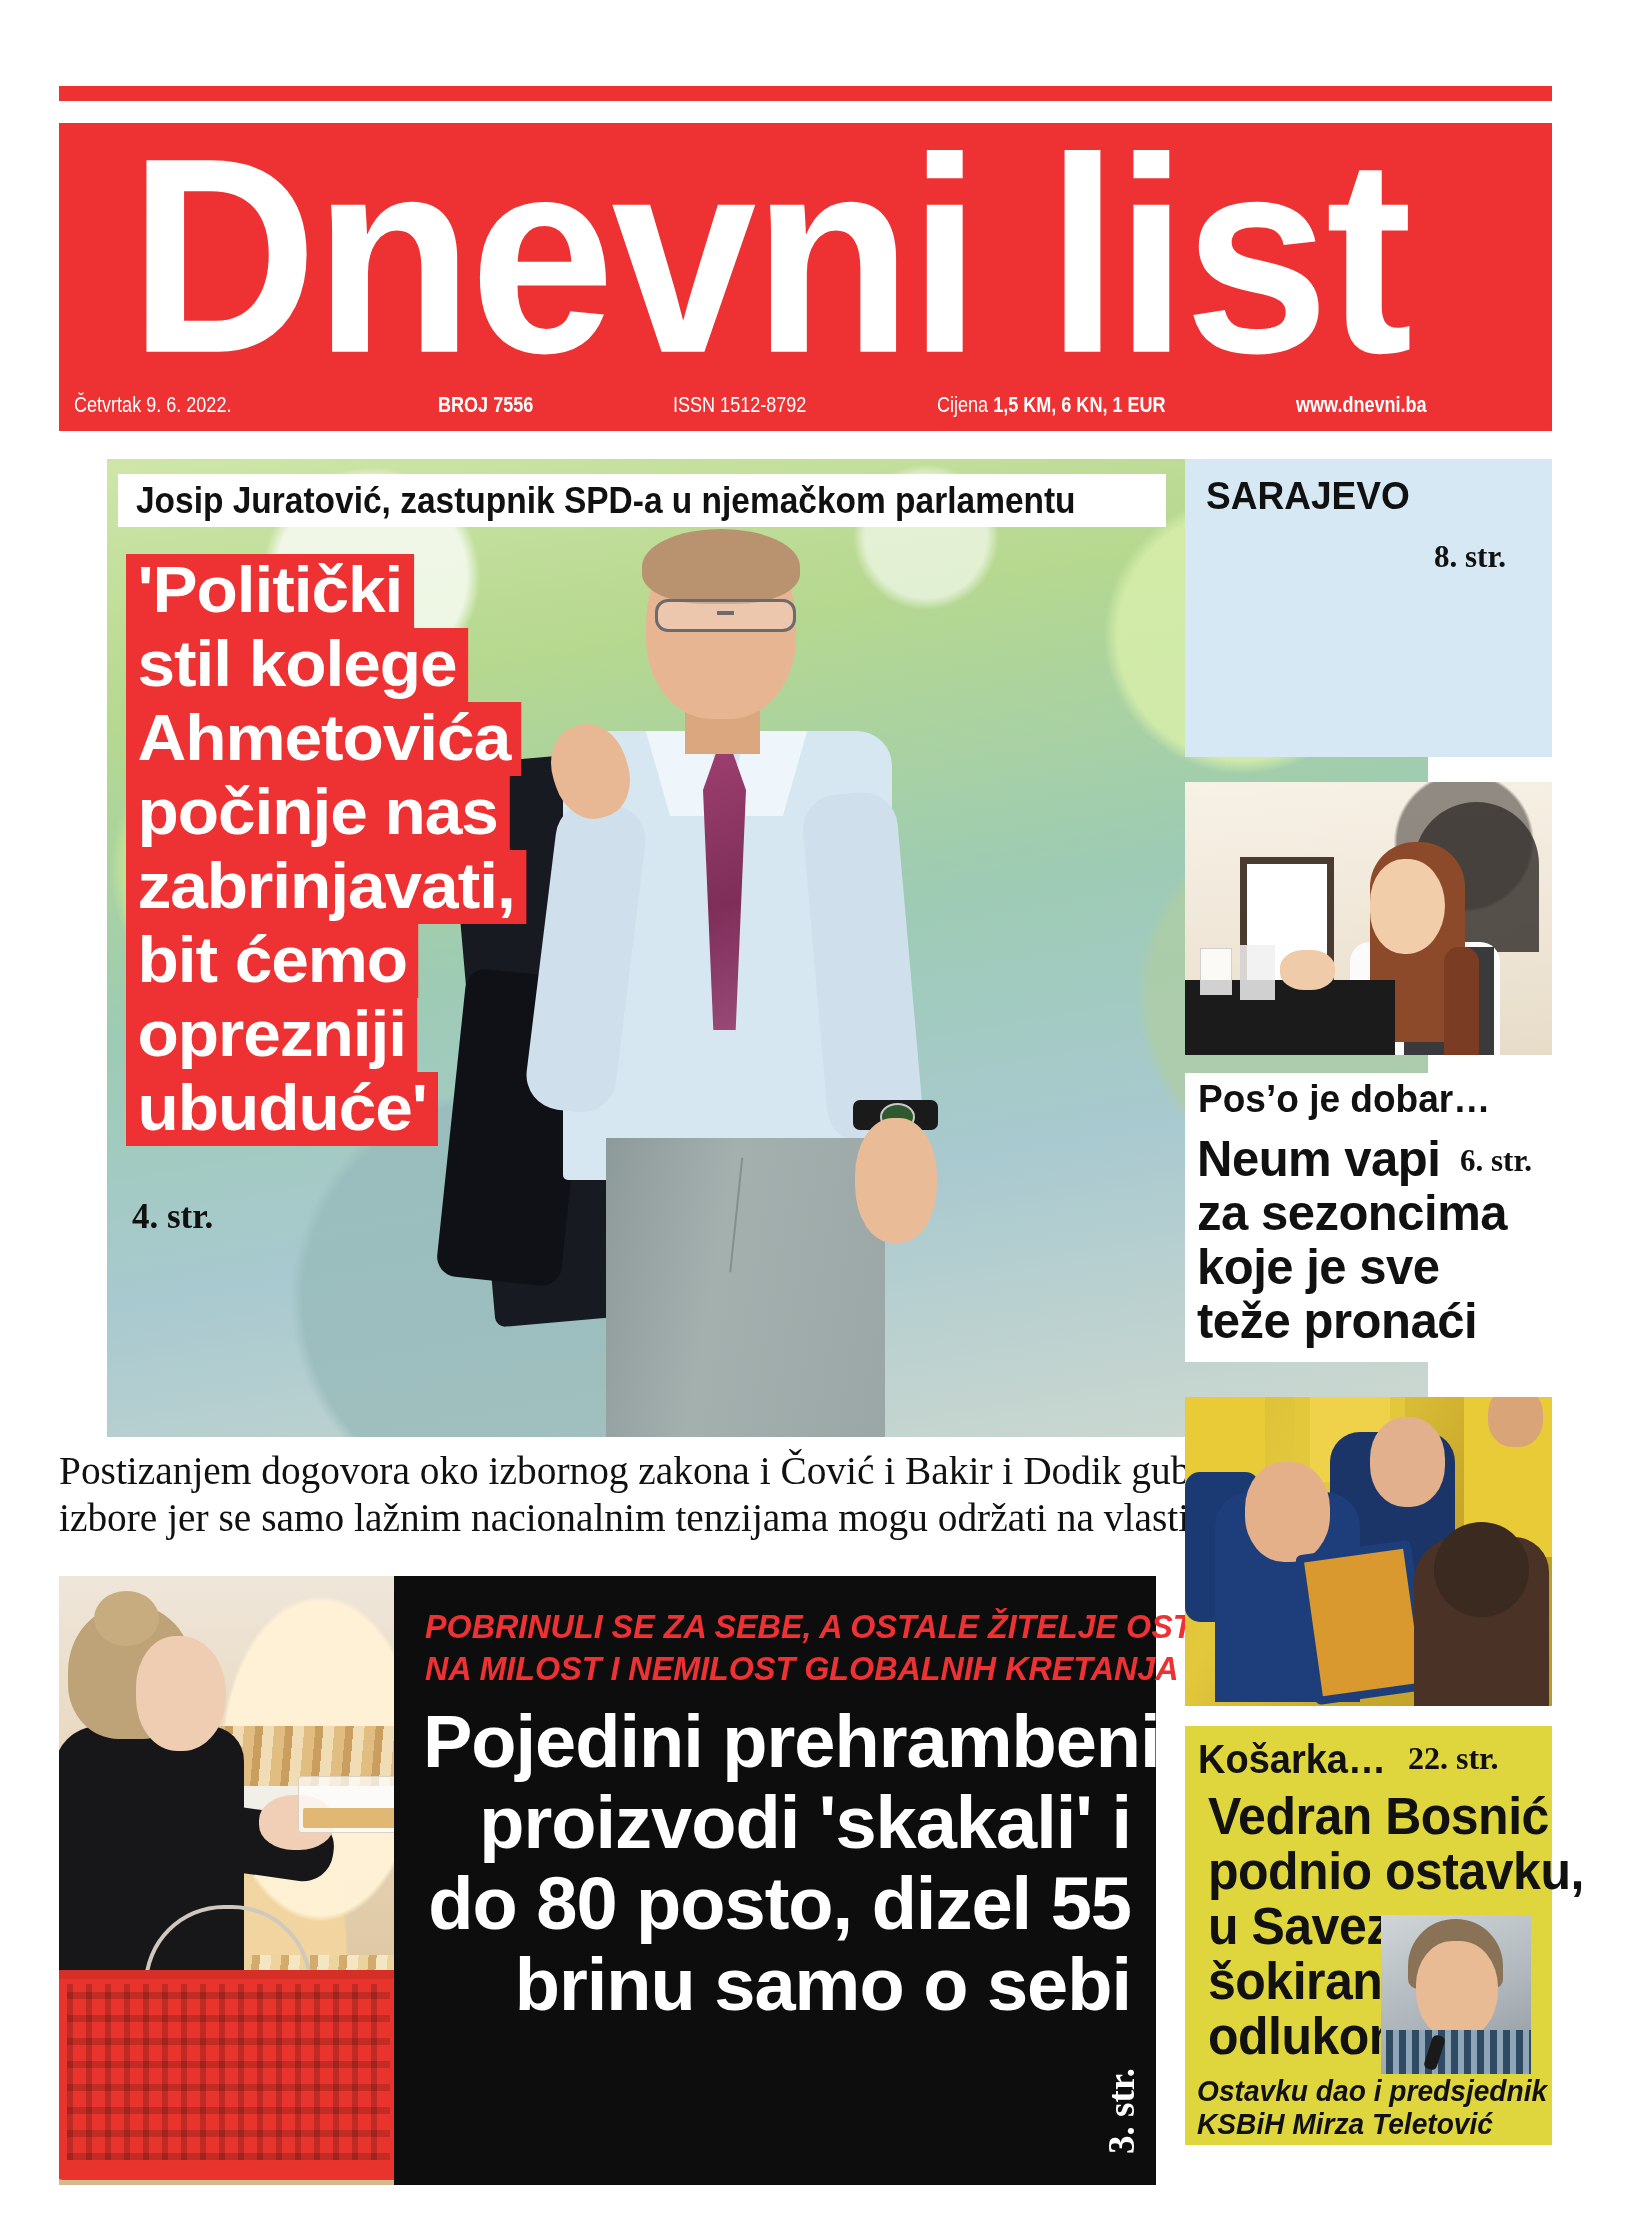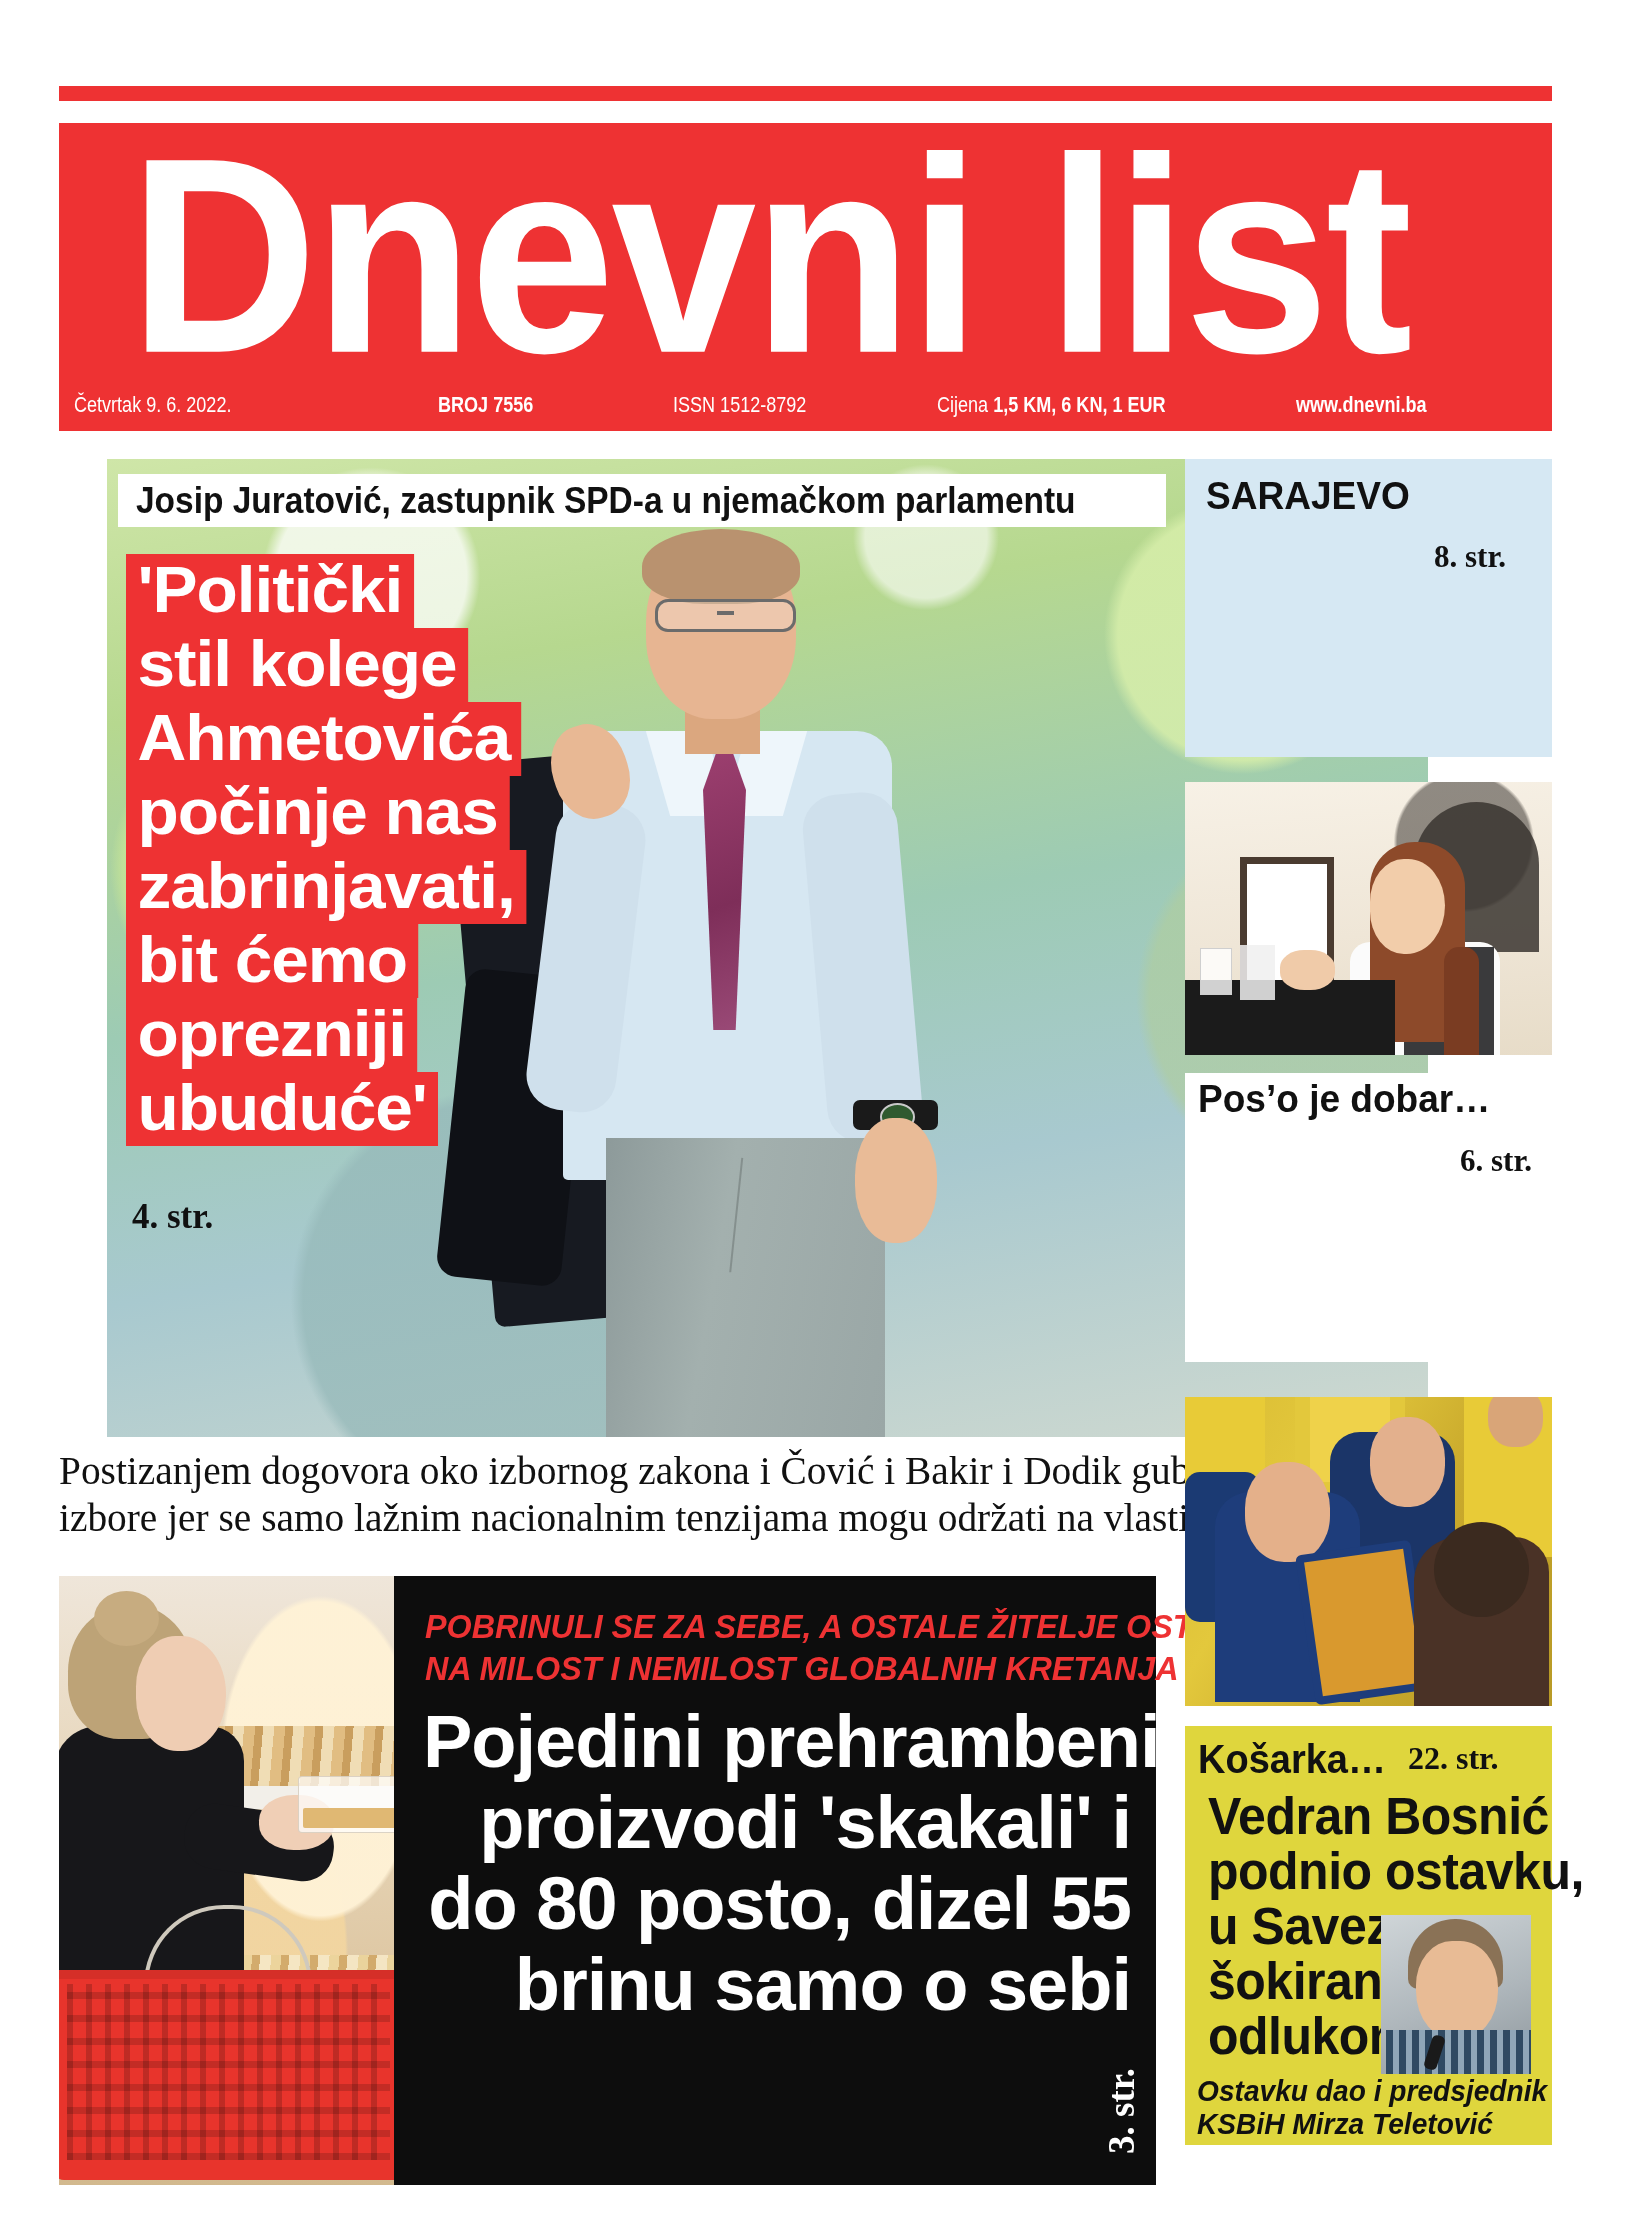--- a/index.html
+++ b/index.html
@@ -291,20 +291,26 @@
       <div class="pb-tail"></div>
       <div class="pb-counter"></div>
       <div class="pb-glass"></div>
       <div class="pb-glass2"></div>
       <div class="pb-hand"></div>
     </div>
 
     <div class="card-white">
       <div class="cw-kicker">Pos’o je dobar…</div>
       <div class="cw-pageref">6. str.</div>
+      <div class="cw-lines">
+        <span>Neum vapi</span>
+        <span>za sezoncima</span>
+        <span>koje je sve</span>
+        <span>teže pronaći</span>
+      </div>
     </div>
 
     <div class="photo-bb">
       <div class="bb-bg"></div>
       <div class="bb-p1"></div>
       <div class="bb-p1b"></div>
       <div class="bb-p2"></div>
       <div class="bb-p2b"></div>
       <div class="bb-p3"></div>
       <div class="bb-p3h"></div>

